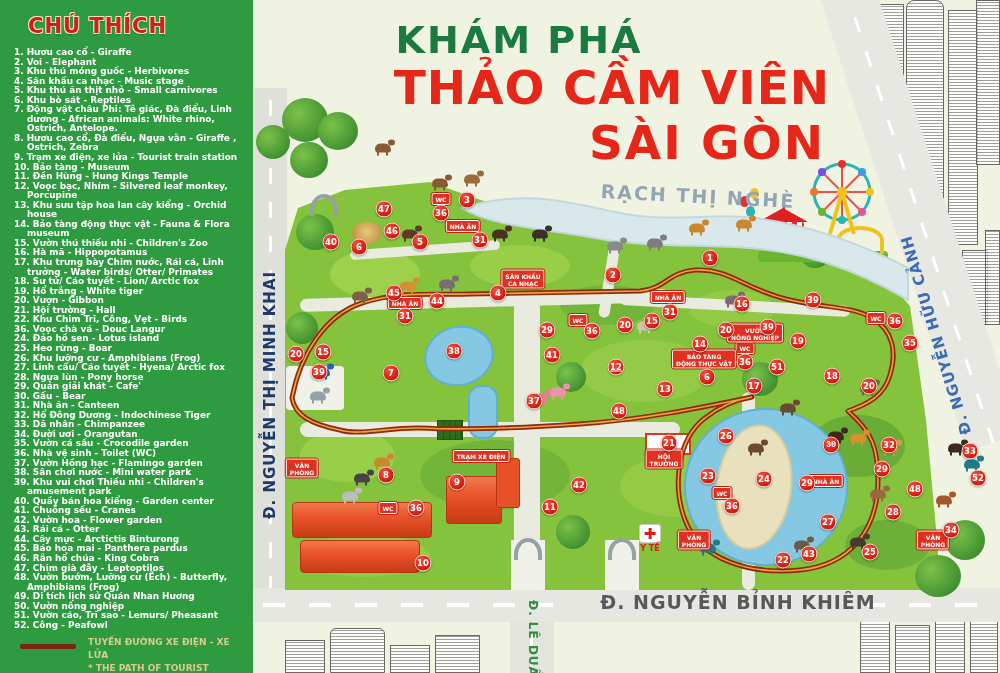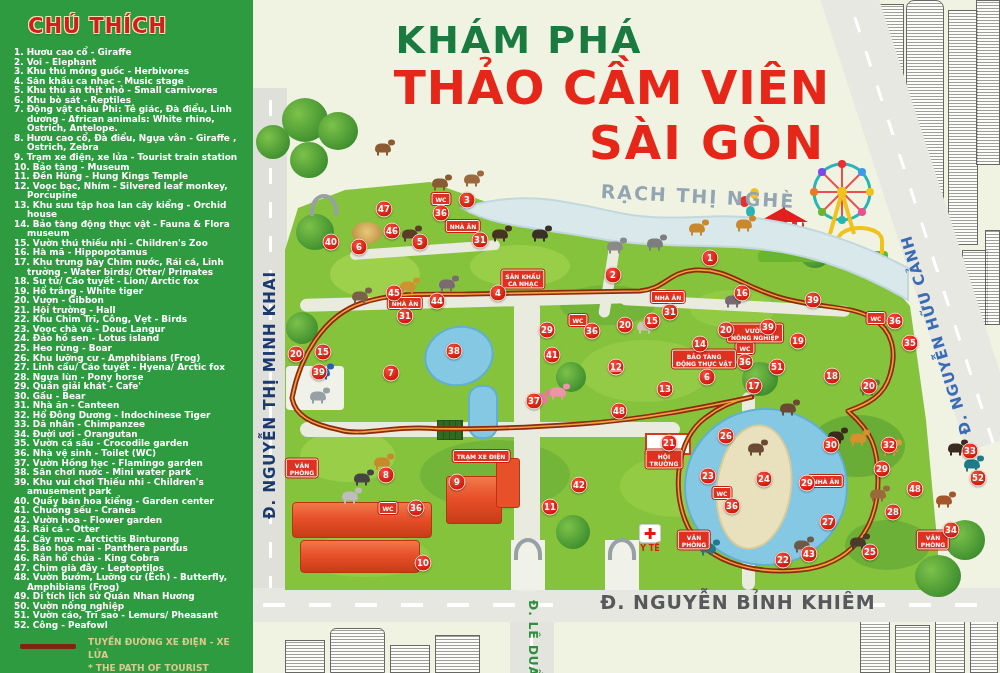--- a/index.html
+++ b/index.html
@@ -296,39 +296,39 @@
       <div class="marker" style="left: 391px; top: 373px;">7</div>
       <div class="marker" style="left: 386px; top: 475px;">8</div>
       <div class="marker" style="left: 457px; top: 482px;">9</div>
       <div class="marker" style="left: 423px; top: 563px;">10</div>
       <div class="marker" style="left: 550px; top: 507px;">11</div>
       <div class="marker" style="left: 616px; top: 367px; text-decoration: underline;">12</div>
       <div class="marker" style="left: 665px; top: 389px;">13</div>
       <div class="marker" style="left: 700px; top: 344px;">14</div>
       <div class="marker" style="left: 652px; top: 321px;">15</div>
       <div class="marker" style="left: 323px; top: 352px;">15</div>
-      <div class="marker" style="left: 742px; top: 293px;">16</div>
+      <div class="marker" style="left: 742px; top: 304px;">16</div>
       <div class="marker" style="left: 754px; top: 386px;">17</div>
       <div class="marker" style="left: 832px; top: 376px;">18</div>
       <div class="marker" style="left: 798px; top: 341px;">19</div>
       <div class="marker" style="left: 625px; top: 325px;">20</div>
       <div class="marker" style="left: 296px; top: 354px;">20</div>
       <div class="marker" style="left: 869px; top: 386px;">20</div>
       <div class="marker" style="left: 669px; top: 443px;">21</div>
       <div class="marker" style="left: 783px; top: 560px;">22</div>
       <div class="marker" style="left: 708px; top: 476px;">23</div>
       <div class="marker" style="left: 764px; top: 479px;">24</div>
       <div class="marker" style="left: 870px; top: 552px;">25</div>
       <div class="marker" style="left: 726px; top: 436px;">26</div>
       <div class="marker" style="left: 828px; top: 522px;">27</div>
       <div class="marker" style="left: 893px; top: 512px;">28</div>
       <div class="marker" style="left: 547px; top: 330px;">29</div>
       <div class="marker" style="left: 807px; top: 483px;">29</div>
       <div class="marker" style="left: 882px; top: 469px;">29</div>
-      <div class="marker" style="left: 831px; top: 445px;">30</div>
+      <div class="marker" style="left: 831px; top: 445px; font-family: Liberation Mono, monospace;">30</div>
       <div class="marker" style="left: 480px; top: 240px;">31</div>
       <div class="marker" style="left: 405px; top: 316px;">31</div>
       <div class="marker" style="left: 670px; top: 312px;">31</div>
       <div class="marker" style="left: 889px; top: 445px;">32</div>
       <div class="marker" style="left: 970px; top: 451px;">33</div>
       <div class="marker" style="left: 951px; top: 506px; margin-top: 24px;">34</div>
       <div class="marker" style="left: 910px; top: 343px;">35</div>
       <div class="marker" style="left: 441px; top: 213px;">36</div>
       <div class="marker" style="left: 592px; top: 331px;">36</div>
       <div class="marker" style="left: 745px; top: 362px;">36</div>
@@ -383,21 +383,21 @@
         <li>13. Khu sưu tập hoa lan cây kiểng - Orchid house</li>
         <li>14. Bảo tàng động thực vật - Fauna &amp; Flora museum</li>
         <li>15. Vườn thú thiếu nhi - Children's Zoo</li>
         <li>16. Hà mã - Hippopotamus</li>
         <li>17. Khu trưng bày Chim nước, Rái cá, Linh trưởng - Water birds/ Otter/ Primates</li>
         <li>18. Sư tử/ Cáo tuyết - Lion/ Arctic fox</li>
         <li>19. Hổ trắng - White tiger</li>
         <li>20. Vượn - Gibbon</li>
         <li>21. Hội trường - Hall</li>
         <li>22. Khu Chim Trĩ, Công, Vẹt - Birds</li>
-        <li>23. Voọc chà vá - Douc Langur</li>
+        <li>36. Voọc chà vá - Douc Langur</li>
         <li>24. Đảo hồ sen - Lotus island</li>
         <li>25. Heo rừng - Boar</li>
         <li>26. Khu lưỡng cư - Amphibians (Frog)</li>
         <li>27. Linh cẩu/ Cáo tuyết - Hyena/ Arctic fox</li>
         <li>28. Ngựa lùn - Pony horse</li>
         <li>29. Quán giải khát - Cafe'</li>
         <li>30. Gấu - Bear</li>
         <li>31. Nhà ăn - Canteen</li>
         <li>32. Hổ Đông Dương - Indochinese Tiger</li>
         <li>33. Dã nhân - Chimpanzee</li>

